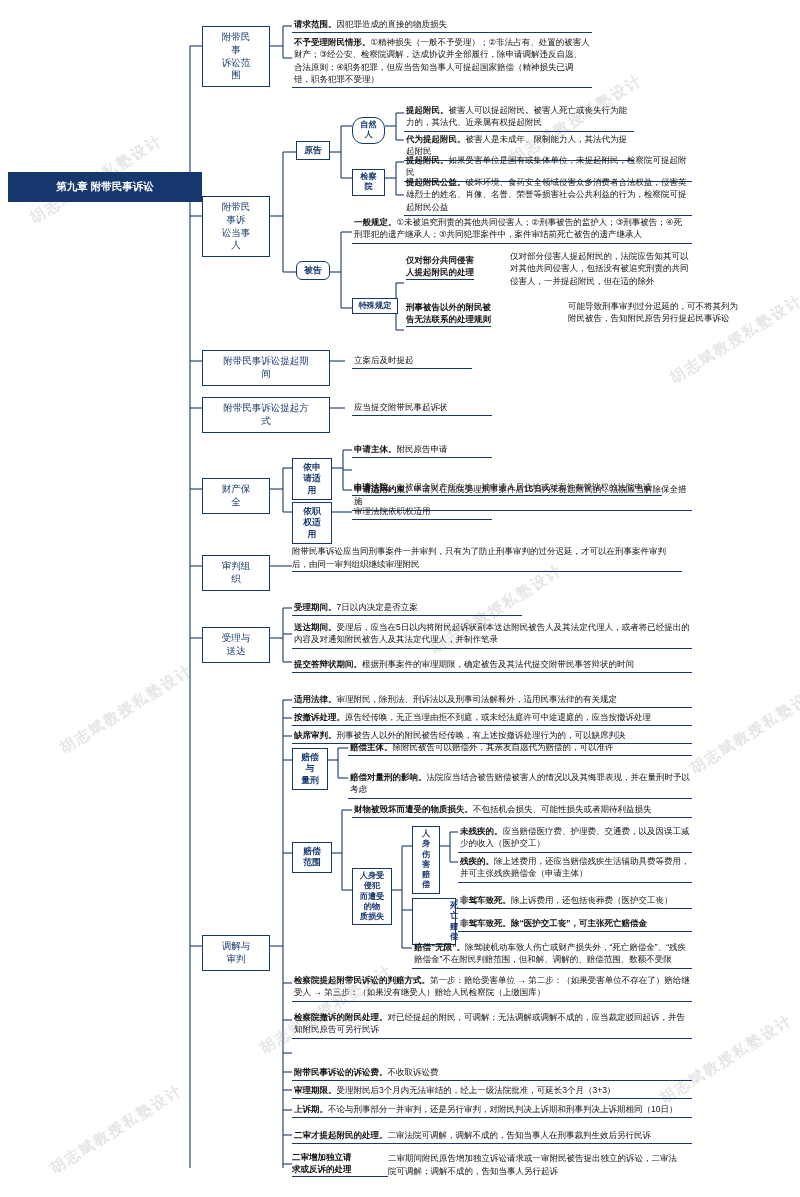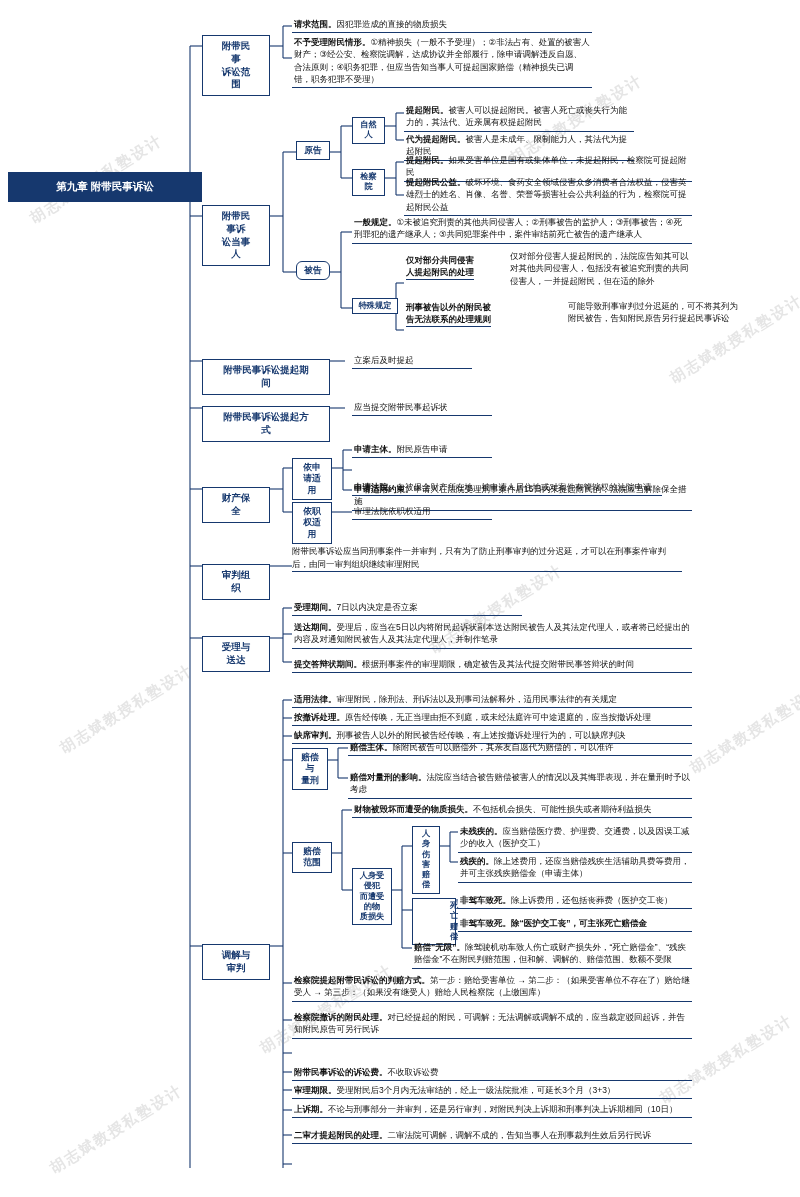--- a/index.html
+++ b/index.html
@@ -20,24 +20,23 @@
 
   
   .root {
     background:#16386e; color:#fff; border:1px solid #16386e;
     font-weight:bold; font-size:10.5px; padding:7px 9px;
     white-space:nowrap;
   }
 
   
   .l1 {
-    border:1.6px solid #16386e; color:#16386e; font-weight:bold;
+    border:1.6px solid #16386e; color:#16386e; font-weight:normal;
     font-size:9.5px; padding:4px 18px; background:#fff;
     line-height:1.35;
-    margin-top:9px;
   }
   
   .l2 {
     border:1.3px solid #16386e; color:#16386e; font-weight:bold;
     font-size:8.8px; padding:3px 6px; background:#fff; line-height:1.3;
   }
   
   .l3 {
     border:1.1px solid #16386e; color:#16386e; font-weight:bold;
     font-size:8.2px; padding:2px 5px; background:#fff; line-height:1.25;
@@ -203,21 +202,21 @@
   <div class="node leaf" style="left:292px; top:35px; width:300px;">
     <b>不予受理附民情形。</b><span class="plain">①精神损失（一般不予受理）；②非法占有、处置的被害人财产；③经公安、检察院调解，达成协议并全部履行，除申请调解违反自愿、合法原则；④职务犯罪，但应当告知当事人可提起国家赔偿（精神损失已调错，职务犯罪不受理）</span>
   </div>
 
   <div class="node l1" style="left:202px; top:196px; width:68px; text-align:center; white-space:pre-line;">附带民事诉
 讼当事人</div>
 
   <div class="node l2" style="left:296px; top:141px; width:34px; text-align:center;">原告</div>
   <div class="node l2" style="left:296px; top:261px; width:34px; text-align:center;border-radius:6px;">被告</div>
 
-  <div class="node l3" style="left:352px; top:117px; width:33px; text-align:center;">自然人</div>
+  <div class="node l3" style="left:352px; top:117px; width:33px; text-align:center;border-radius:11px;">自然人</div>
   <div class="node l3" style="left:352px; top:169px; width:33px; text-align:center;">检察院</div>
 
   <div class="node leaf" style="left:404px; top:103px; width:230px;">
     <b>提起附民。</b><span class="plain">被害人可以提起附民。被害人死亡或丧失行为能力的，其法代、近亲属有权提起附民</span>
   </div>
   <div class="node leaf" style="left:404px; top:132px; width:230px;">
     <b>代为提起附民。</b><span class="plain">被害人是未成年、限制能力人，其法代为提起附民</span>
   </div>
   <div class="node leaf" style="left:404px; top:153px; width:288px;">
     <b>提起附民。</b><span class="plain">如果受害单位是国有或集体单位，未提起附民，检察院可提起附民</span>
@@ -357,14 +356,18 @@
   </div>
   <div class="node leaf" style="left:292px; top:1083px; width:400px;">
     <b>审理期限。</b><span class="plain">受理附民后3个月内无法审结的，经上一级法院批准，可延长3个月（3+3）</span>
   </div>
   <div class="node leaf" style="left:292px; top:1102px; width:400px;">
     <b>上诉期。</b><span class="plain">不论与刑事部分一并审判，还是另行审判，对附民判决上诉期和刑事判决上诉期相同（10日）</span>
   </div>
   <div class="node leaf" style="left:292px; top:1128px; width:400px;">
     <b>二审才提起附民的处理。</b><span class="plain">二审法院可调解，调解不成的，告知当事人在刑事裁判生效后另行民诉</span>
   </div>
+  <div class="node" style="left:292px; top:1152px; width:400px;">
+    <b style="white-space:pre-line; display:inline-block; width:96px; vertical-align:top; border-bottom:1.2px solid #16386e;">二审增加独立请
+求或反诉的处理</b><span class="plain" style="display:inline-block; width:296px; vertical-align:top; line-height:1.5;">二审期间附民原告增加独立诉讼请求或一审附民被告提出独立的诉讼，二审法院可调解；调解不成的，告知当事人另行起诉</span>
+  </div>
 
 </div>
 
 </body></html>

